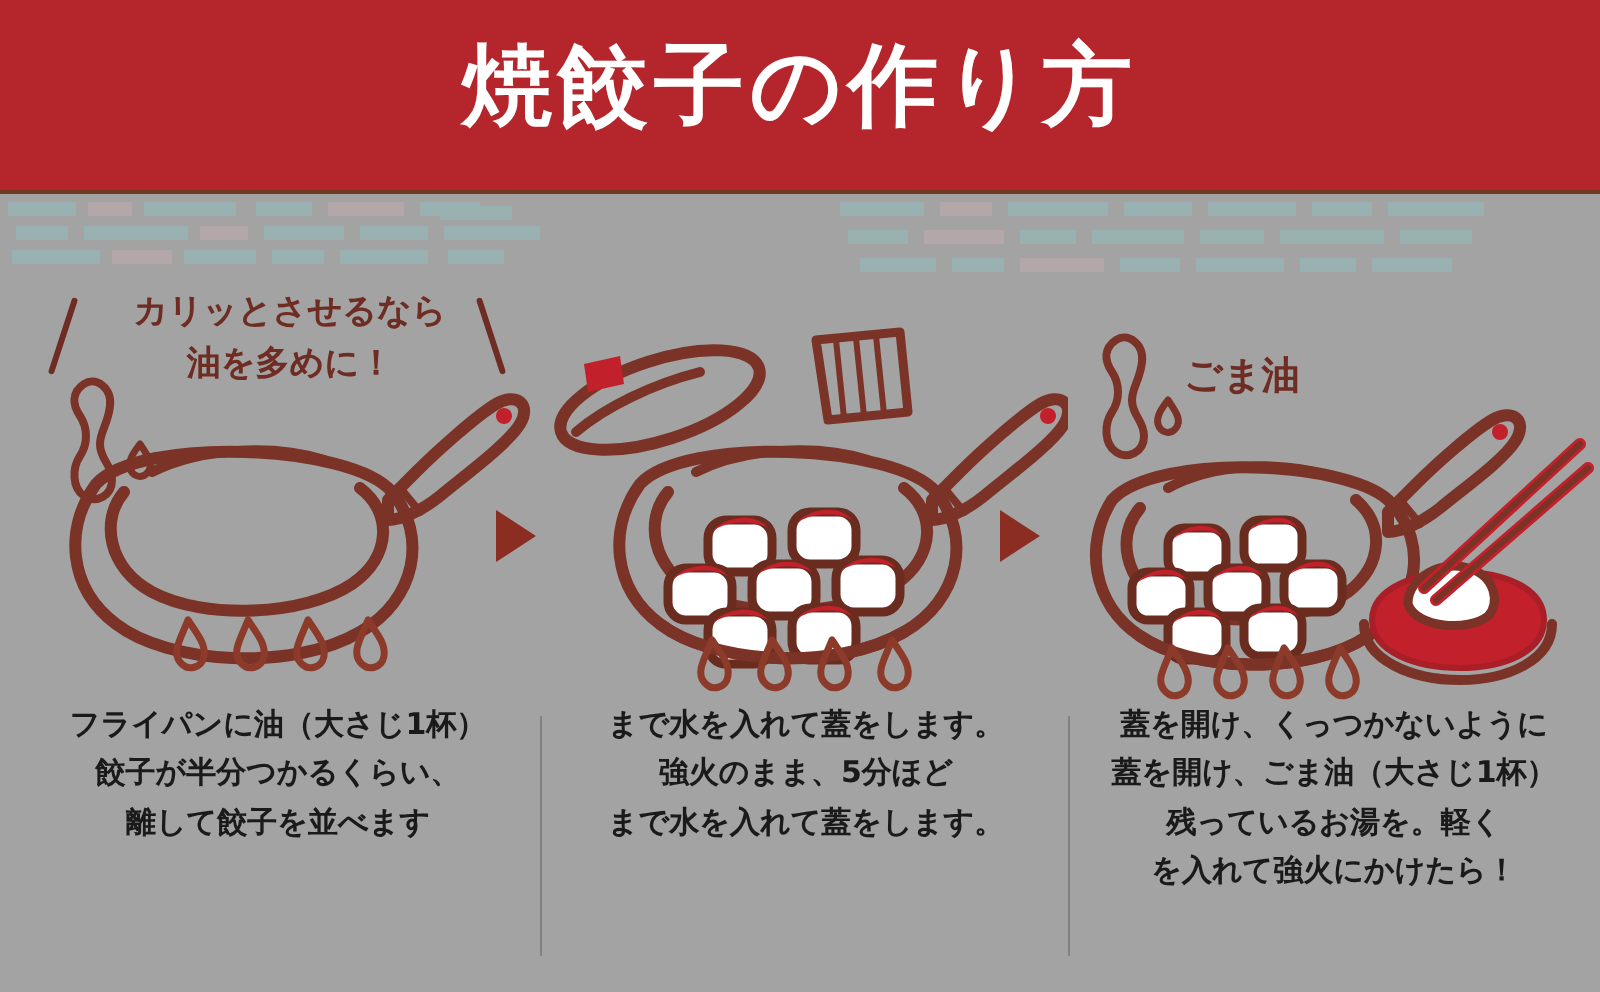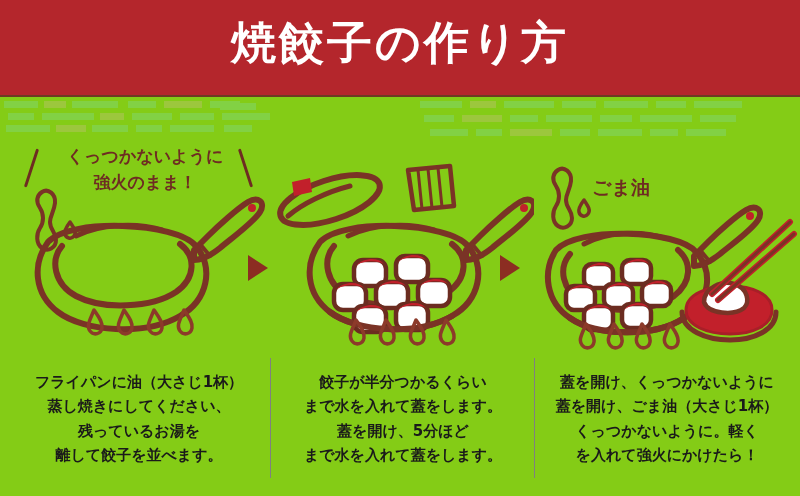--- a/index.html
+++ b/index.html
@@ -7,21 +7,21 @@
     padding: 0;
     background: #ffffff;
   }
   body {
     font-family: "DejaVu Sans", sans-serif;
   }
   #infographic {
     position: relative;
     width: 800px;
     height: 496px;
-    background: #84cc16;
+    background: #a3a3a3;
     overflow: hidden;
   }
 
   
   .banner {
     position: absolute;
     left: 0;
     top: 0;
     width: 800px;
     height: 97px;
@@ -116,21 +116,21 @@
     border-left: 20px solid #8c2d22;
     border-top: 13px solid transparent;
     border-bottom: 13px solid transparent;
   }
   .arrow-1 { left: 248px; }
   .arrow-2 { left: 500px; }
 
   
   .caption {
     position: absolute;
-    top: 370px;
+    top: 350px;
     width: 254px;
     text-align: center;
     color: #1a1a1a;
     font-size: 15px;
     font-weight: bold;
     line-height: 1.62;
   }
   .caption-1 { left: 12px; }
   .caption-2 { left: 276px; }
   .caption-3 { left: 540px; }
@@ -198,22 +198,22 @@
     <div class="ghost-row ghost-p" style="left:510px;top:30px; width:42px;"></div>
     <div class="ghost-row ghost-c" style="left:560px;top:30px; width:30px;"></div>
     <div class="ghost-row ghost-c" style="left:598px;top:30px; width:44px;"></div>
     <div class="ghost-row ghost-c" style="left:650px;top:30px; width:28px;"></div>
     <div class="ghost-row ghost-c" style="left:686px;top:30px; width:40px;"></div>
   </div>
 
   <div class="tick tick-left"></div>
   <div class="tick tick-right"></div>
   <div class="callout">
-    <span class="callout-line">くっつかないように</span>
-    <span class="callout-line">強火のまま！</span>
+    <span class="callout-line">カリッとさせるなら</span>
+    <span class="callout-line">油を多めに！</span>
   </div>
 
   <div class="panel panel-1">
     <svg width="262" height="190" viewBox="0 0 262 190">
       <g fill="none" stroke="#7a3326" stroke-width="5" stroke-linecap="round" stroke-linejoin="round">
 
         <path d="M38 32 C44 28 52 34 51 43 C50 52 46 56 46 62 C46 70 52 72 52 80 C52 88 44 92 38 88 C32 84 32 74 36 68 C40 62 40 54 36 48 C32 42 32 36 38 32 Z" stroke-width="4"></path>
 
         <path d="M66 62 C70 68 73 72 70 76 C67 80 62 78 61 74 C60 70 63 66 66 62 Z" stroke-width="3.5"></path>
       </g>
@@ -390,30 +390,28 @@
 
       <text x="56" y="34" font-family="'DejaVu Sans', sans-serif" font-size="19" font-weight="bold" fill="#6e2c22">ごま油</text>
     </svg>
   </div>
 
   <div class="divider divider-1"></div>
   <div class="divider divider-2"></div>
 
   <div class="caption caption-1">
     <span class="caption-line">フライパンに油（大さじ1杯）</span>
-    <span class="caption-line">蒸し焼きにしてください、</span>
-    <span class="caption-line">残っているお湯を</span>
-    <span class="caption-line">離して餃子を並べます。</span>
+    <span class="caption-line">餃子が半分つかるくらい、</span>
+    <span class="caption-line">離して餃子を並べます</span>
   </div>
   <div class="caption caption-2">
-    <span class="caption-line">餃子が半分つかるくらい</span>
     <span class="caption-line">まで水を入れて蓋をします。</span>
-    <span class="caption-line">蓋を開け、5分ほど</span>
+    <span class="caption-line">強火のまま、5分ほど</span>
     <span class="caption-line">まで水を入れて蓋をします。</span>
   </div>
   <div class="caption caption-3">
     <span class="caption-line">蓋を開け、くっつかないように</span>
     <span class="caption-line">蓋を開け、ごま油（大さじ1杯）</span>
-    <span class="caption-line">くっつかないように。軽く</span>
+    <span class="caption-line">残っているお湯を。軽く</span>
     <span class="caption-line">を入れて強火にかけたら！</span>
   </div>
 
 </div>
 
 </body></html>

